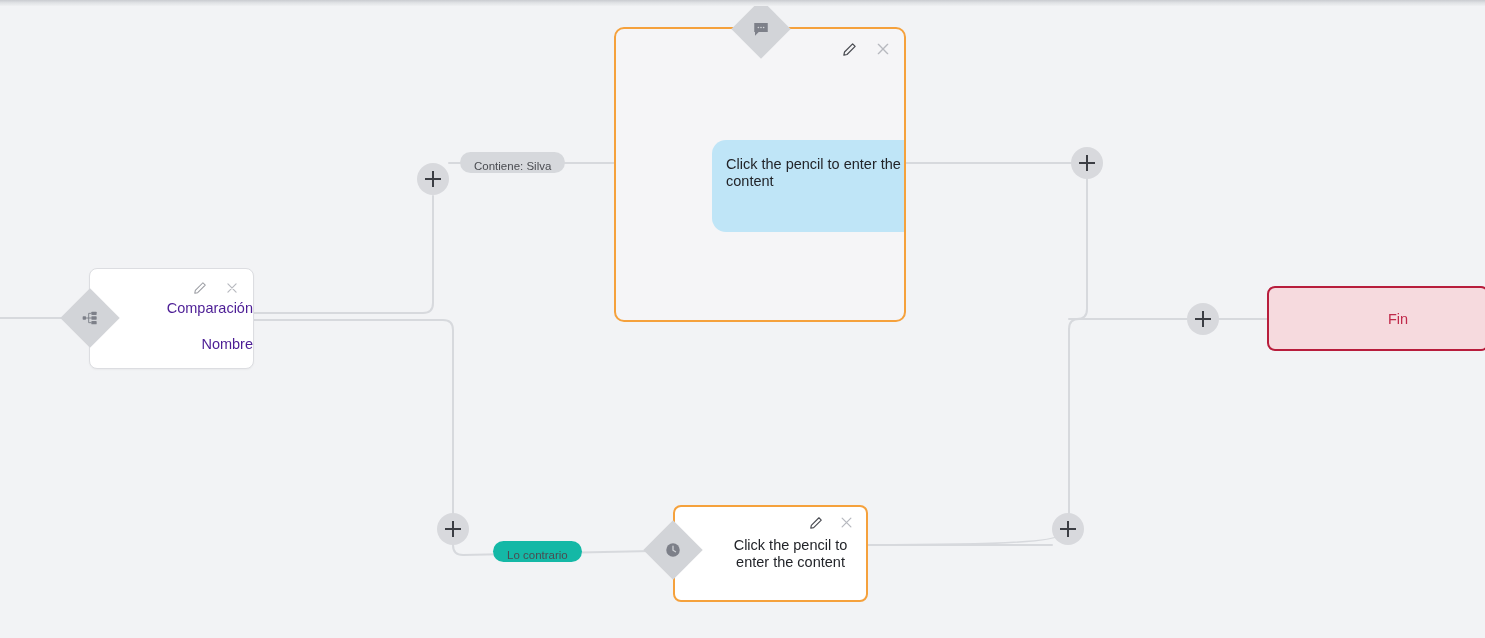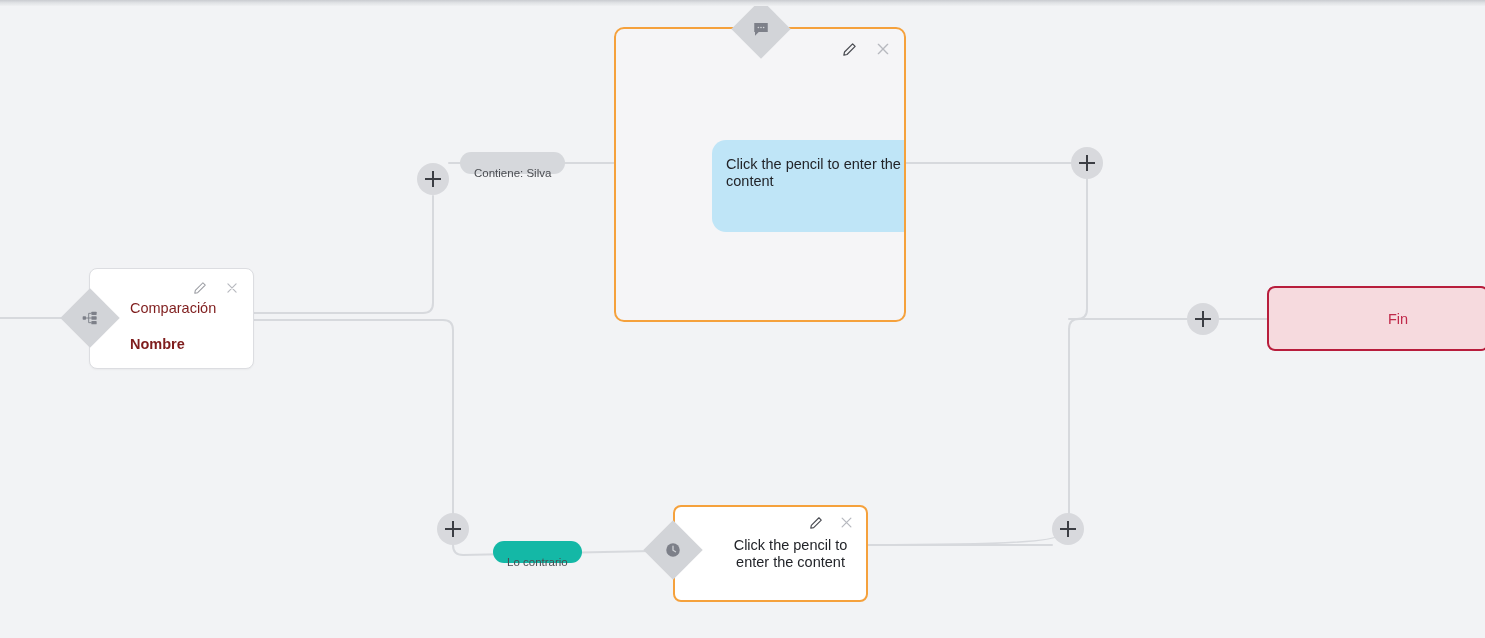--- a/index.html
+++ b/index.html
@@ -49,27 +49,27 @@
   
   .cmp-node {
     left: 89px; top: 268px;
     width: 165px; height: 101px;
     background: #ffffff;
     border: 1px solid #dcdde1;
     border-radius: 8px;
     box-shadow: 0 1px 2px rgba(0,0,0,0.04);
   }
   .cmp-title, .cmp-sub {
-    text-align: left;
-    color: #7f1d1d;
+    text-align: right;
+    color: #4c1d95;
     font-size: 14.5px;
     line-height: 1.1;
   }
   .cmp-title { margin-top: 32px; }
-  .cmp-sub { margin-top: 20px; font-weight: bold; }
+  .cmp-sub { margin-top: 20px; }
   .node-tools {
     position: absolute;
     right: 14px; top: 12px;
     display: flex;
     gap: 18px;
     align-items: center;
   }
   .icon-pencil, .icon-x {
     display: inline-block;
     line-height: 0;
@@ -169,21 +169,21 @@
   .edge-label {
     position: absolute;
     z-index: 12;
     font-size: 11.5px;
     color: #4a4c51;
     border-radius: 11px;
     height: 21px;
     line-height: 21px;
     text-align: center;
     white-space: nowrap;
-    padding: 11px 14px;
+    padding: 4px 14px;
     box-sizing: border-box;
   }
   .label-contiene {
     left: 460px; top: 152px;
     background: #d6d8dc;
   }
   .label-contrario {
     left: 493px; top: 541px;
     background: #14b8a6;
   }

